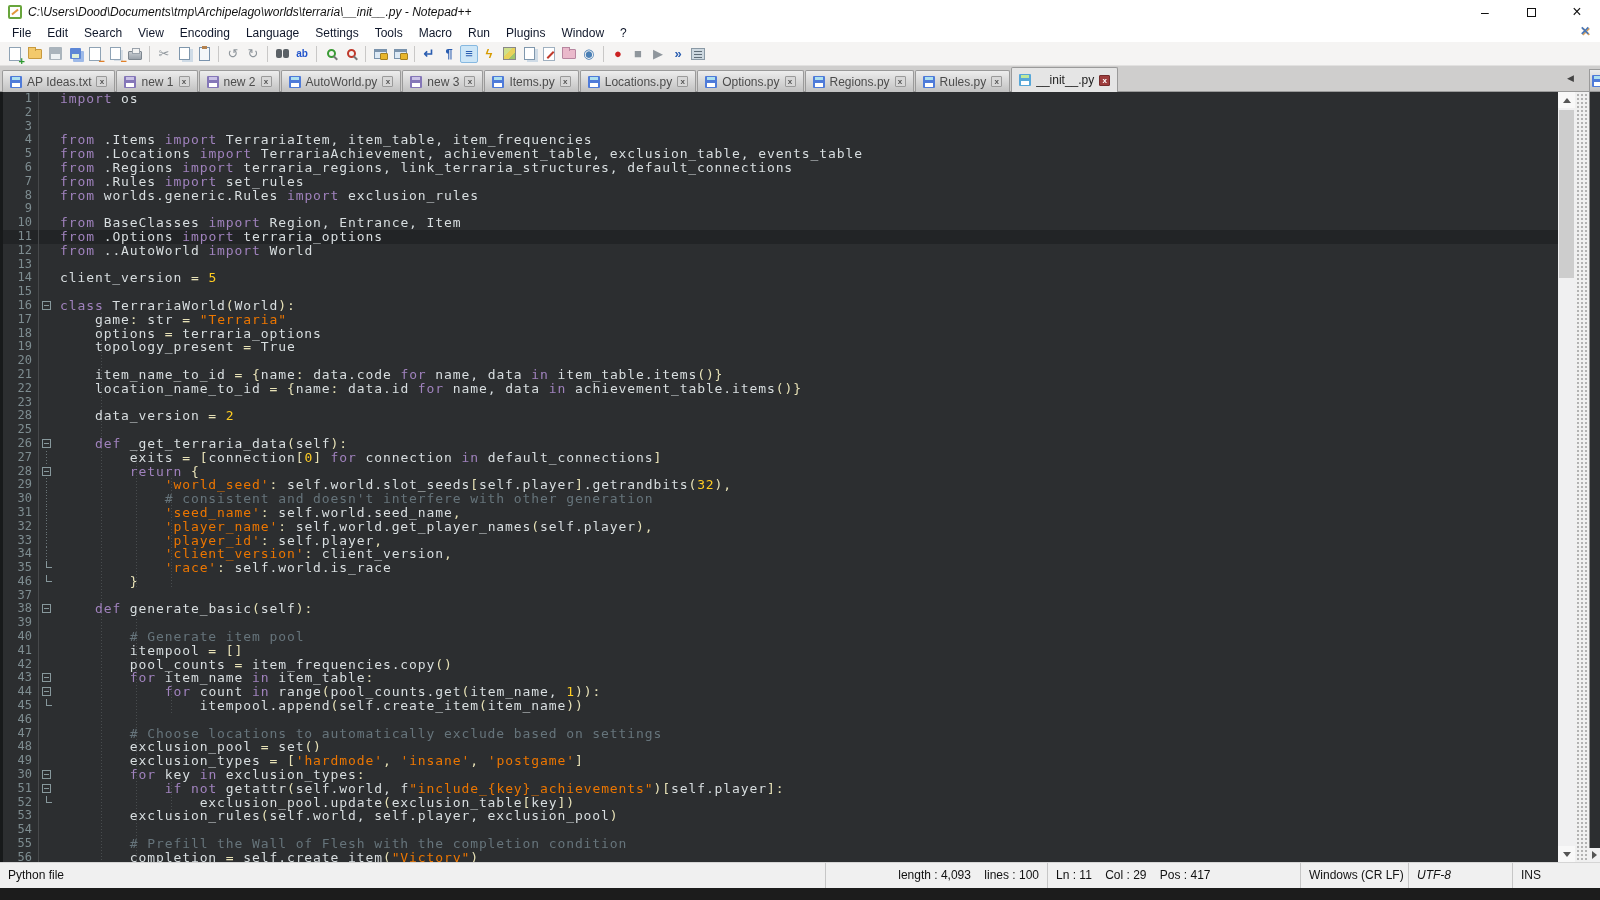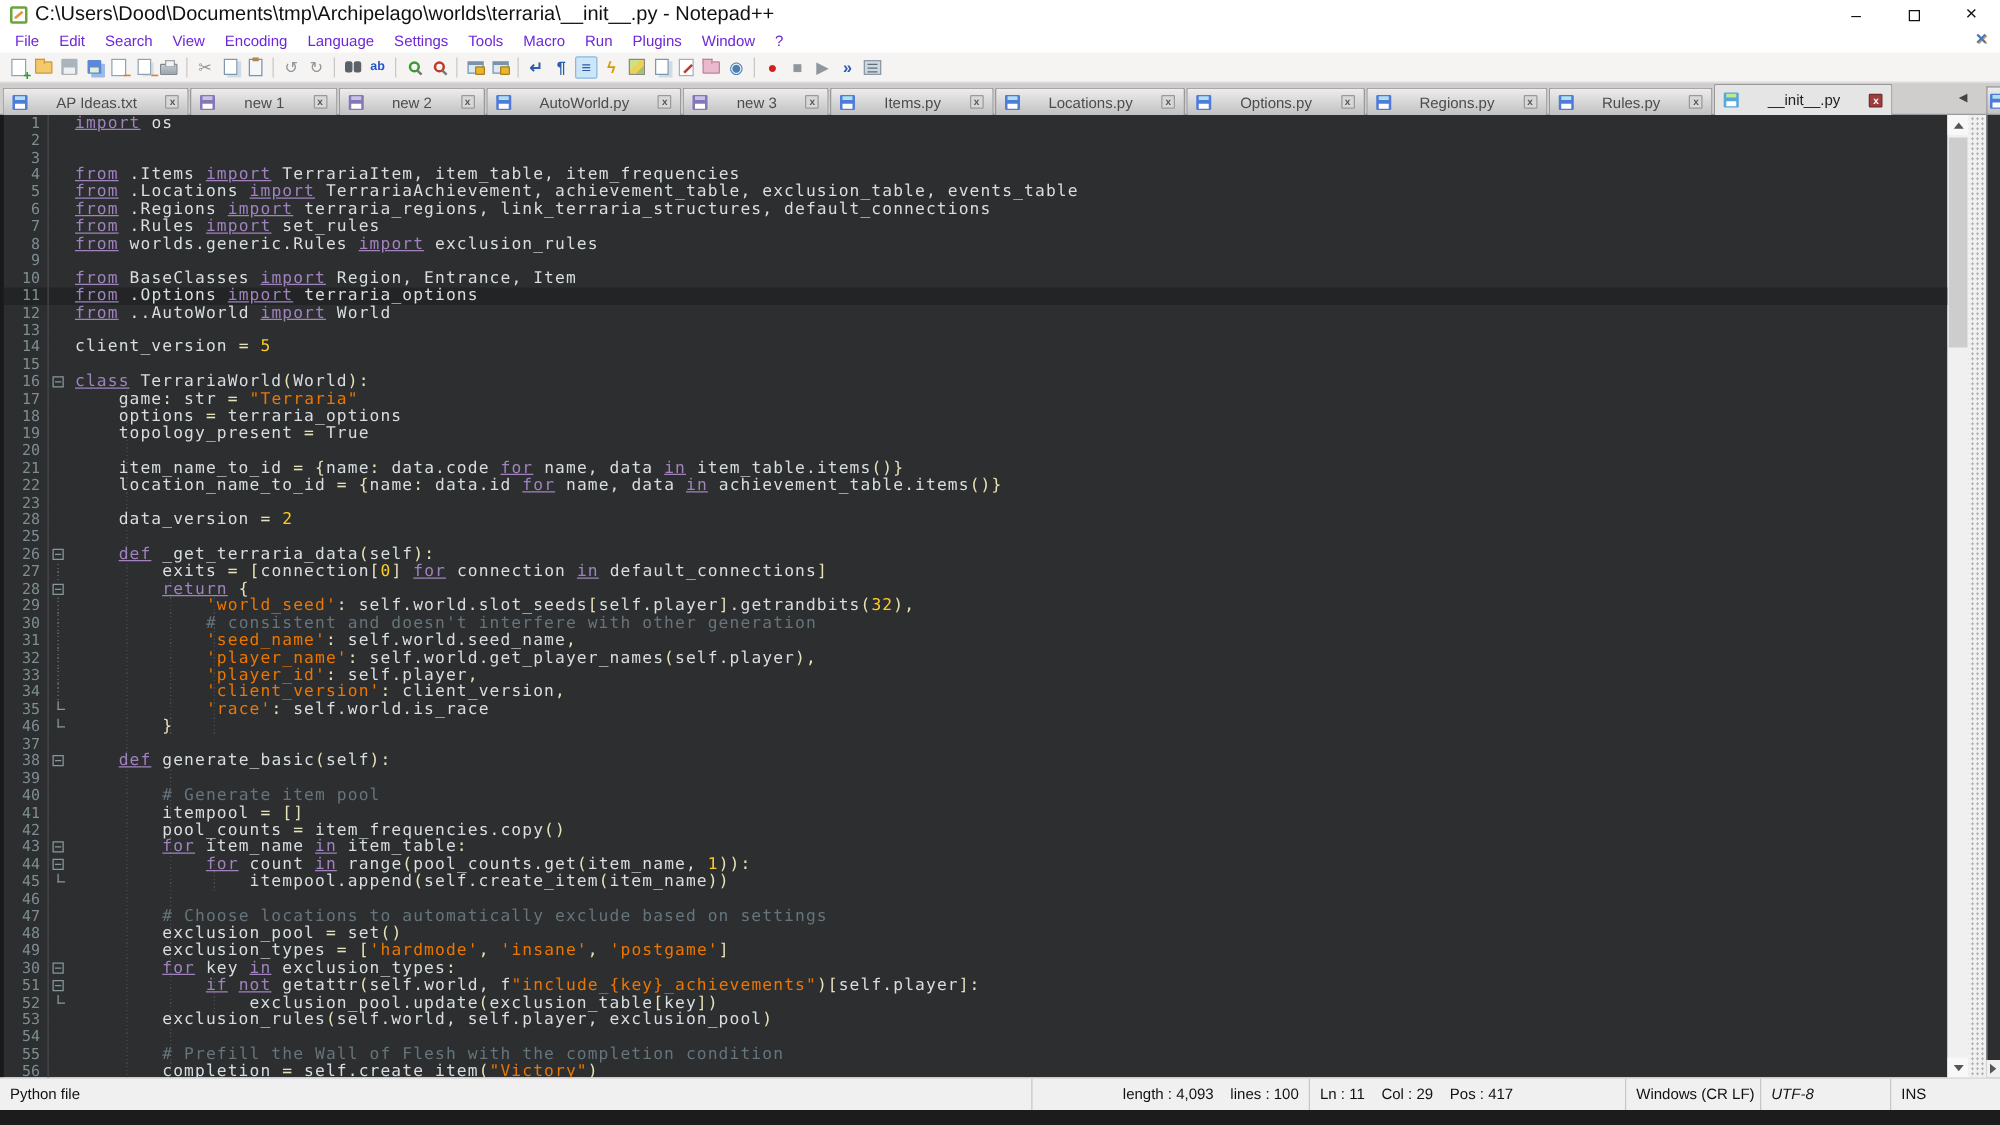--- a/index.html
+++ b/index.html
@@ -3,29 +3,29 @@
 <meta charset="utf-8">
 <style>
   * { margin:0; padding:0; box-sizing:border-box; }
   html,body { width:1600px; height:900px; overflow:hidden; background:#000; }
   .win { position:relative; width:1600px; height:900px; font-family:"Liberation Sans",sans-serif; background:#fff; }
 
   
   .titlebar { position:absolute; left:0; top:0; width:1600px; height:24px; background:#fff; display:flex; align-items:center; }
   .appicon { width:14px; height:14px; margin:0 6px 0 8px; background:#fdfdfd; border:2px solid #68a53c; border-radius:2px; position:relative; flex:0 0 auto; }
   .appicon::after { content:""; position:absolute; left:1px; top:4px; width:8px; height:2px; background:#e2953a; transform:rotate(-40deg); }
-  .title-text { font-size:16px; color:#111; white-space:nowrap; }
+  .title-text { font-size:12px; color:#111; white-space:nowrap;font-style:italic; }
   .wincontrols { position:absolute; right:0; top:0; height:24px; display:flex; }
   .wc { width:46px; height:24px; display:flex; align-items:center; justify-content:center; color:#111; font-size:14px; }
   .wc-restore span { position:relative; width:9px; height:9px; border:1px solid #111; background:#fff; display:block; }
   .wc-restore span::after { content:""; position:absolute; left:1px; top:-4px; width:9px; height:9px; border:1px solid #111; z-index:-1; }
 
   
   .menubar { position:absolute; left:0; top:24px; width:1600px; height:18px; background:#fff; display:flex; align-items:center; padding-left:4px; }
-  .menu-item { font-size:12px; color:#6d28d9; padding:0 8px; height:18px; line-height:18px;text-align:right; }
+  .menu-item { font-size:12px; color:#0f172a; padding:0 8px; height:18px; line-height:18px;text-align:right; }
   .menu-close-x { position:absolute; right:10px; top:0; font-size:12px; font-weight:bold; color:#4a77b5; text-shadow:1px 1px 0 #d9a05a; }
 
   
   .toolbar { position:absolute; left:0; top:42px; width:1600px; height:24px; background:#f5f4f3; border-bottom:1px solid #e2e1e0; display:flex; align-items:center; padding-left:5px; }
   .tb-sep { width:1px; height:16px; background:#c9c8c7; margin:0 4px; flex:0 0 auto; }
   .tbi { width:18px; height:18px; margin:0 1px; display:flex; align-items:center; justify-content:center; position:relative; flex:0 0 auto; font-size:13px; line-height:1; }
   .tbi.active { background:#cde6f7; border:1px solid #86b8e0; border-radius:2px; }
   .g-gray { color:#8f969c; } .g-blue { color:#2a5db0; font-weight:bold; } .g-yellow { color:#d79b00; font-weight:bold; }
   .g-red { color:#cc2222; } .g-steel { color:#4a7fb5; } .g-ab { color:#2255cc; font-size:10px; font-weight:bold; }
   .k-page, .k-page-minus { width:12px; height:14px; background:#fff; border:1px solid #8fa3b5; }
@@ -53,21 +53,21 @@
   .k-winlock::after { content:""; position:absolute; right:-2px; bottom:-2px; width:6px; height:5px; background:#e8b62c; border:1px solid #a5801e; border-radius:1px; }
   .k-map { width:13px; height:13px; border:1px solid #888; background:linear-gradient(135deg,#cfe08a 0 40%,#e8d25a 40% 70%,#9fc46a 70%); }
   .k-penpage { width:12px; height:14px; background:#fff; border:1px solid #9fb0c0; position:relative; }
   .k-penpage::after { content:""; position:absolute; left:2px; top:6px; width:9px; height:2px; background:#c0392b; transform:rotate(-45deg); }
   .k-msave { width:14px; height:12px; background:#cdd8e0; border:1px solid #8a99a5; position:relative; }
   .k-msave::after { content:""; position:absolute; left:2px; top:2px; right:2px; height:1px; background:#5f6d78; box-shadow:0 3px 0 #5f6d78, 0 6px 0 #5f6d78; }
 
   
   .tabbar { position:absolute; left:0; top:66px; width:1600px; height:26px; background:#cfcecd; border-bottom:1px solid #9a9a9a; }
   .tabs { display:flex; align-items:flex-end; height:26px; padding-left:2px; }
-  .tab { display:inline-flex; align-items:center; gap:23px; height:22px; padding:0 7px; background:linear-gradient(#ededed,#c1c1c1); border:1px solid #9a9a9a; border-bottom:none; border-radius:2px 2px 0 0; font-size:12px; color:#4c4c4c; margin-right:1px; white-space:nowrap; }
+  .tab { display:inline-flex; align-items:center; gap:5px; height:22px; padding:0 7px; background:linear-gradient(#ededed,#c1c1c1); border:1px solid #9a9a9a; border-bottom:none; border-radius:2px 2px 0 0; font-size:12px; color:#4c4c4c; margin-right:1px; white-space:nowrap; }
   .tab.active { background:#e5e5e5; height:25px; color:#222; position:relative; z-index:2; }
   .floppy { width:12px; height:12px; border-radius:1px; position:relative; flex:0 0 auto; }
   .floppy::before { content:""; position:absolute; left:2px; bottom:1px; right:2px; height:4px; background:#fff; }
   .floppy::after  { content:""; position:absolute; left:2px; top:1px; right:2px; height:3px; background:#aee0ef; }
   .floppy.saved { background:#4f7bd9; }
   .floppy.new { background:#8577b8; } .floppy.new::after { background:#cac2e6; }
   .floppy.active-f { background:#57a7d8; } .floppy.active-f::after { background:#bfe89a; }
   .tab-close { width:11px; height:11px; background:#d8d8d8; border:1px solid #9a9a9a; border-radius:1px; color:#555; font-size:8px; line-height:9px; text-align:center; font-weight:bold; flex:0 0 auto; }
   .tab.active .tab-close { background:#9e3d3d; border-color:#742c2c; color:#fff; }
   .tab-scroll-left { position:absolute; right:26px; top:7px; font-size:9px; color:#444; }
@@ -81,21 +81,21 @@
   .guide { position:absolute; width:1px; z-index:0; background:repeating-linear-gradient(to bottom,#484c4e 0 1px,transparent 1px 3px); }
   .line { height:13.8px; display:flex; white-space:pre; font-family:"DejaVu Sans Mono",monospace; font-size:13px; letter-spacing:0.9px; line-height:13.8px; }
   .line.cur { background:#222426; }
   .ln { flex:0 0 auto; width:36px; text-align:right; padding-right:6px; color:#7e8d91; border-right:1px solid #47494b; font-size:12px; letter-spacing:0; }
   .fold { flex:0 0 auto; width:16px; position:relative; }
   .fm-box { position:absolute; left:3px; top:2px; width:9px; height:9px; border:1px solid #87989c; }
   .fm-box::after { content:""; position:absolute; left:1px; top:3px; width:5px; height:1px; background:#87989c; }
   .fm-cont { position:absolute; left:7px; top:0; width:1px; height:100%; background:repeating-linear-gradient(to bottom,#6a7578 0 1px,transparent 1px 3px); }
   .fm-end { position:absolute; left:7px; top:0; width:6px; height:7px; border-left:1px solid #87989c; border-bottom:1px solid #87989c; }
   .code { padding-left:5px; }
-  .tk-pl { color:#d8dee0; } .tk-kw { color:#a082bd;text-decoration:underline; } .tk-op { color:#e8e2b7; }
+  .tk-pl { color:#d8dee0; } .tk-kw { color:#a082bd; } .tk-op { color:#e8e2b7; }
   .tk-str { color:#ec7600; } .tk-num { color:#ffcd22; } .tk-com { color:#66747b; }
 
   
   .vscroll { position:absolute; left:1558px; top:0; width:17px; height:770px; background:#f0f0f1; }
   .sb-btn { position:absolute; left:0; width:17px; height:16px; background:#f8f8f8; display:flex; align-items:center; justify-content:center; }
   .sb-up { top:0; } .sb-down { bottom:0; }
   .tri-up { width:0; height:0; border-left:4px solid transparent; border-right:4px solid transparent; border-bottom:5px solid #555; }
   .tri-down { width:0; height:0; border-left:4px solid transparent; border-right:4px solid transparent; border-top:5px solid #555; }
   .sb-thumb { position:absolute; left:1px; top:18px; width:15px; height:168px; background:#cdcdcd; }
   .splitter { position:absolute; left:1575px; top:0; width:14px; height:770px; background:#f0f0f0; background-image:radial-gradient(#b2b2b2 1px,transparent 1px); background-size:4px 4px; background-position:1px 1px; }

